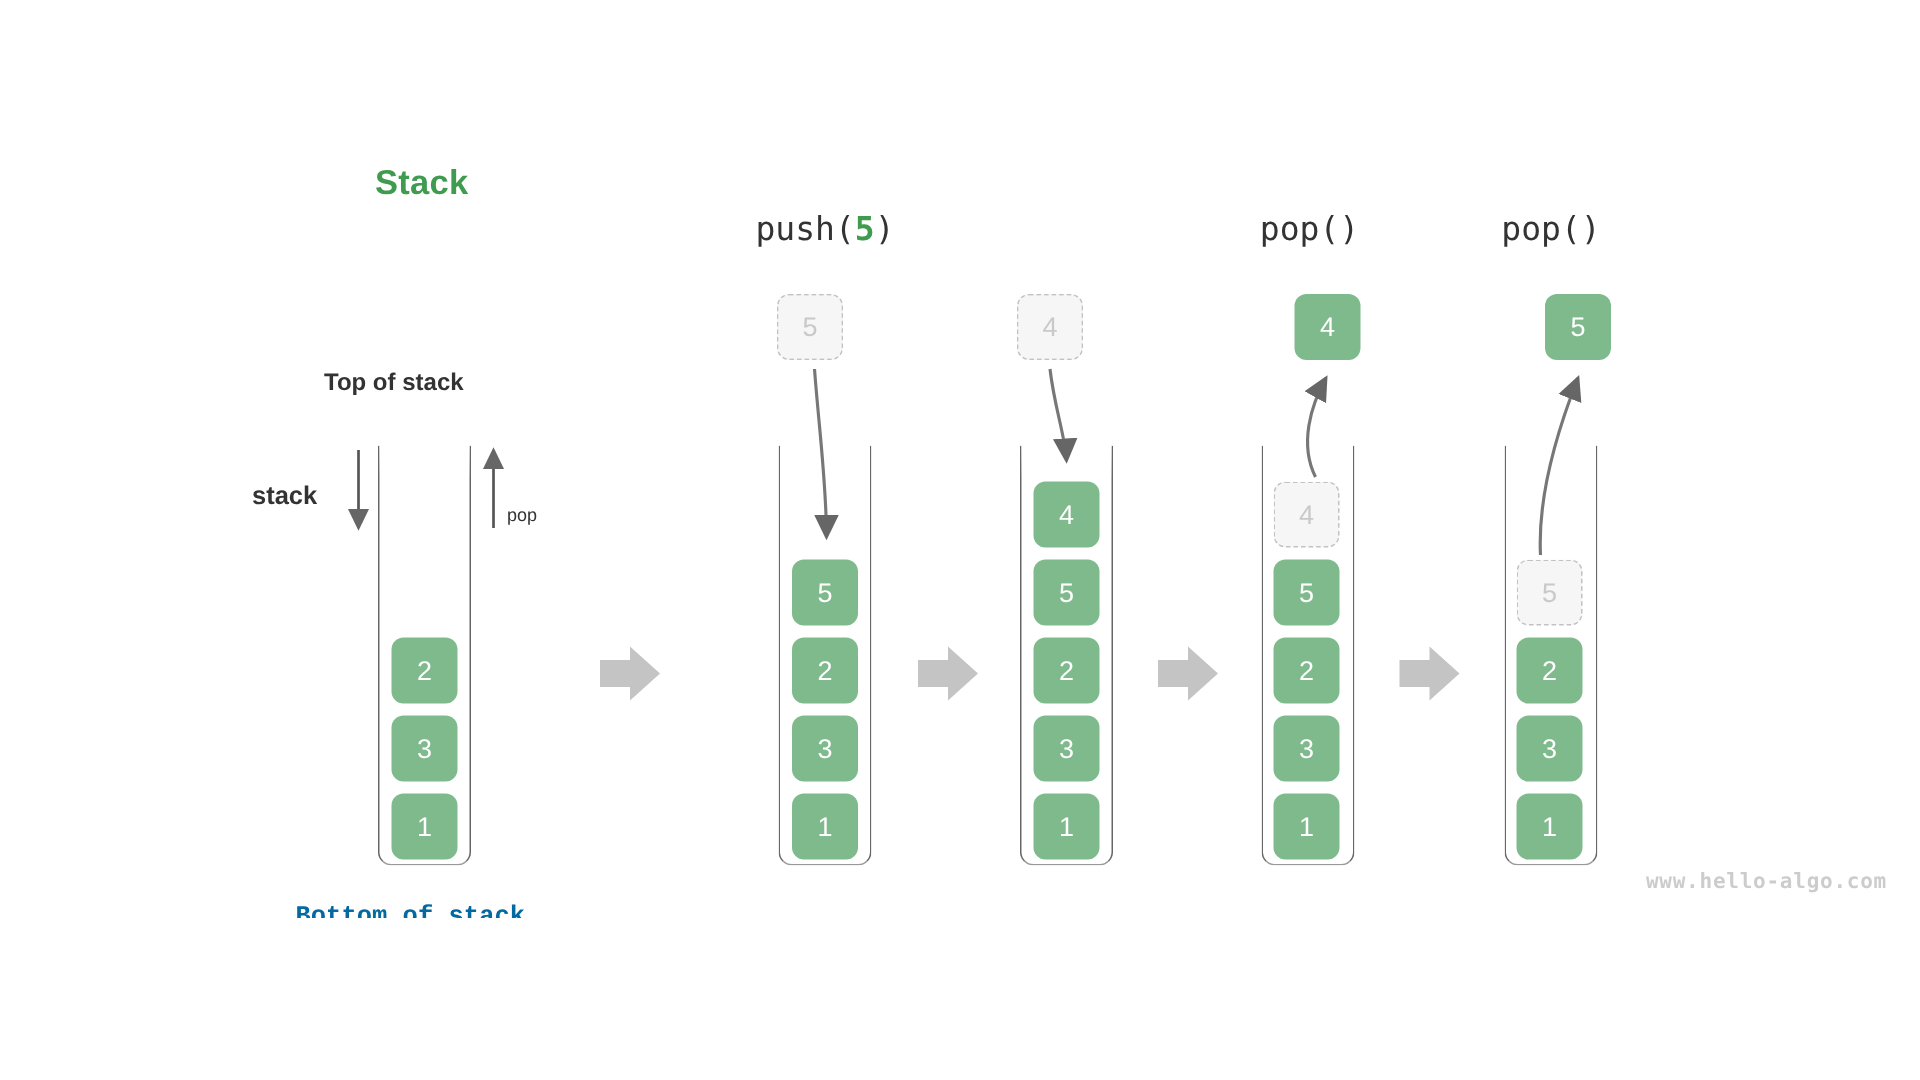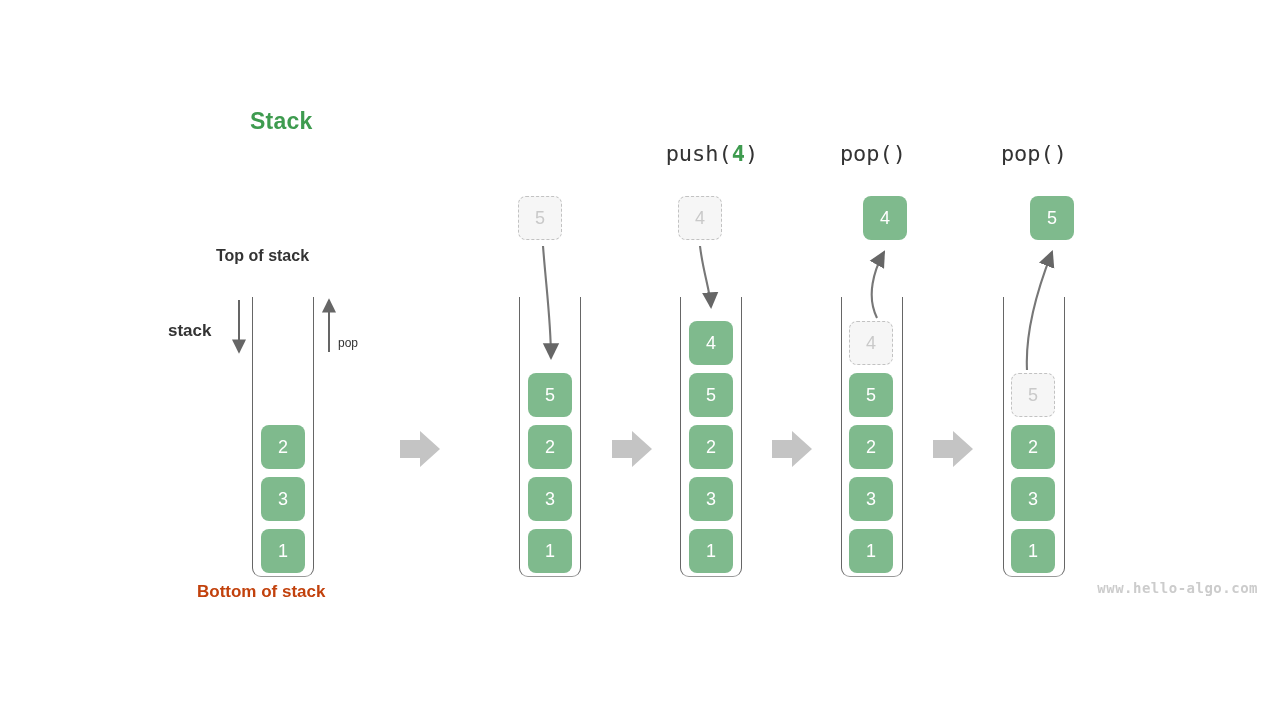--- a/index.html
+++ b/index.html
@@ -33,25 +33,26 @@
     left: 216px;
     top: 247px;
     font-size: 16px;
     font-weight: bold;
     color: #333333;
     white-space: nowrap;
   }
   .label-bottom {
     position: absolute;
     left: 197px;
-    top: 582px;
+    top: 602px;
     font-size: 17px;
     font-weight: bold;
-    color: #c2410c;
-    white-space: nowrap;
+    color: #0369a1;
+    white-space: nowrap;
+    font-family: Liberation Mono, monospace;
   }
   .label-push {
     position: absolute;
     left: 168px;
     top: 321px;
     font-size: 17px;
     font-weight: bold;
     color: #333333;
     white-space: nowrap;
   }
@@ -143,22 +144,22 @@
 
 <div id="canvas">
 
   <div class="title-stack">Stack</div>
 
   <div class="label-top">Top of stack</div>
   <div class="label-bottom">Bottom of stack</div>
   <div class="label-push">stack</div>
   <div class="label-pop">pop</div>
 
-  <div class="op-caption" style="left:632px;">
-    <span>push(</span><span class="arg">4</span><span>)</span>
+  <div class="op-caption" style="left:470px;">
+    <span>push(</span><span class="arg">5</span><span>)</span>
   </div>
   <div class="op-caption" style="left:793px;">
     <span>pop()</span>
   </div>
   <div class="op-caption" style="left:954px;">
     <span>pop()</span>
   </div>
 
   <div class="stack-container" style="left:252px; top:297px;"></div>
   <div class="block" style="left:261px; top:425px;">2</div>

